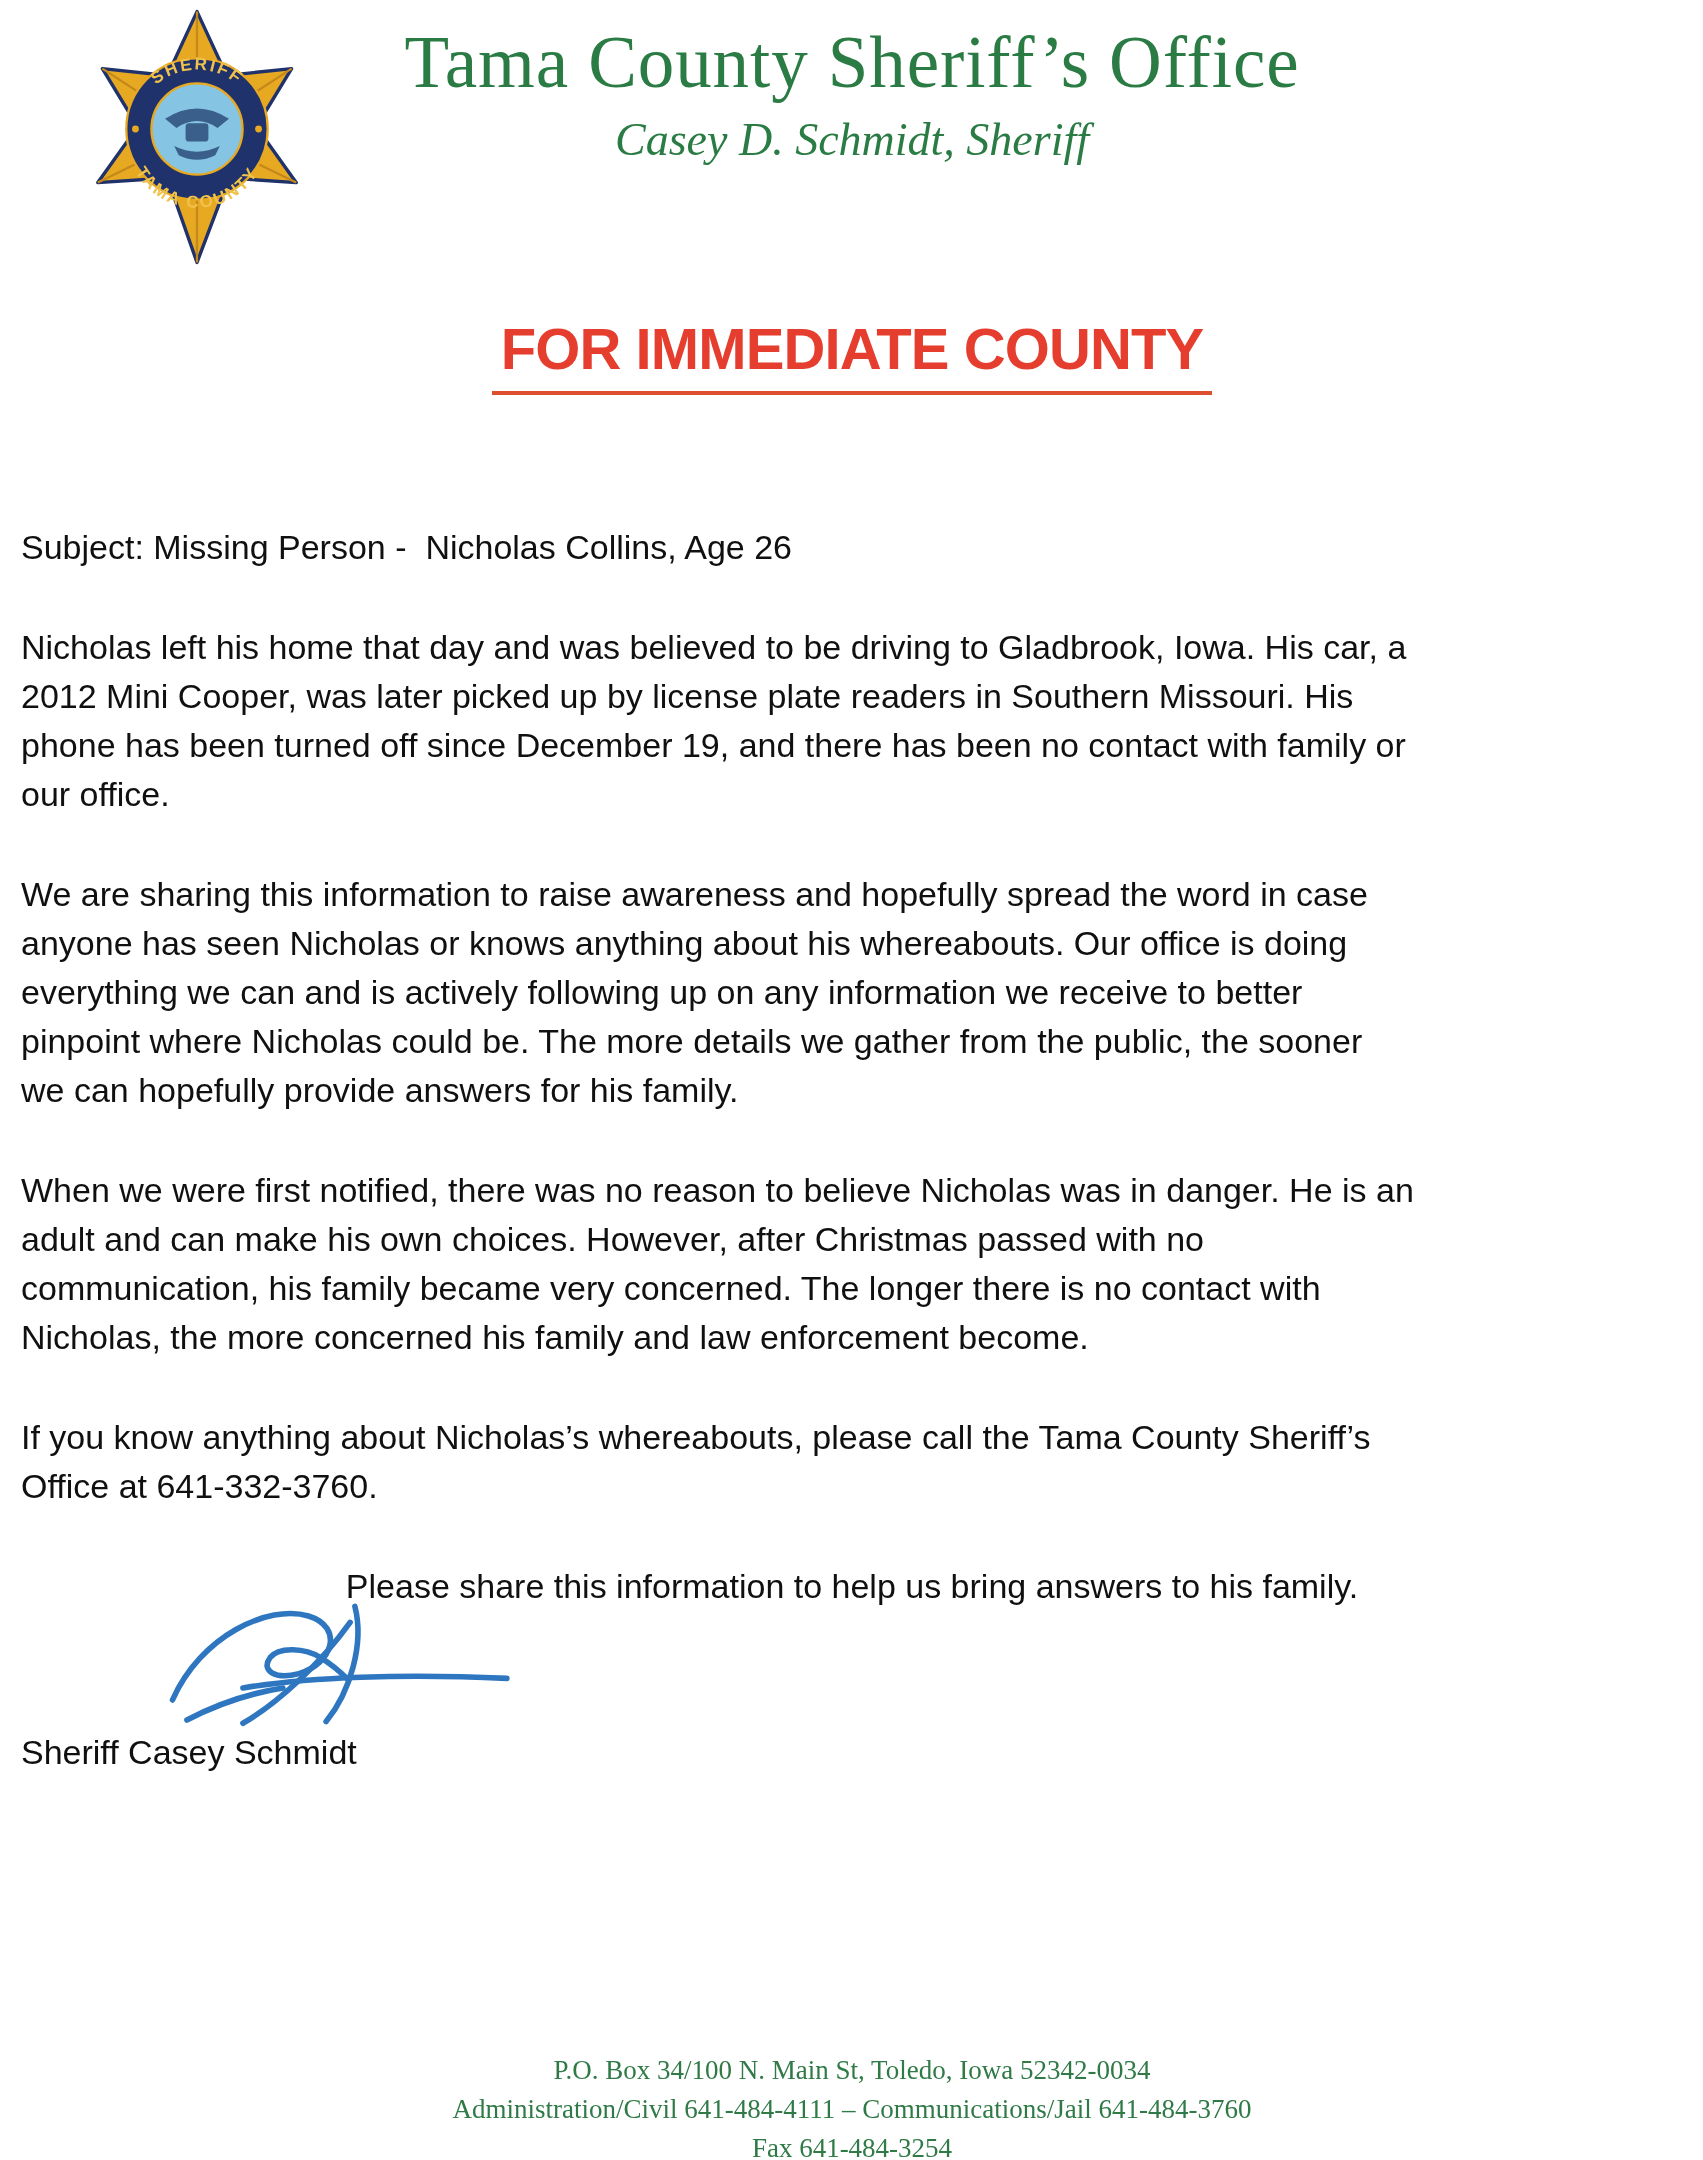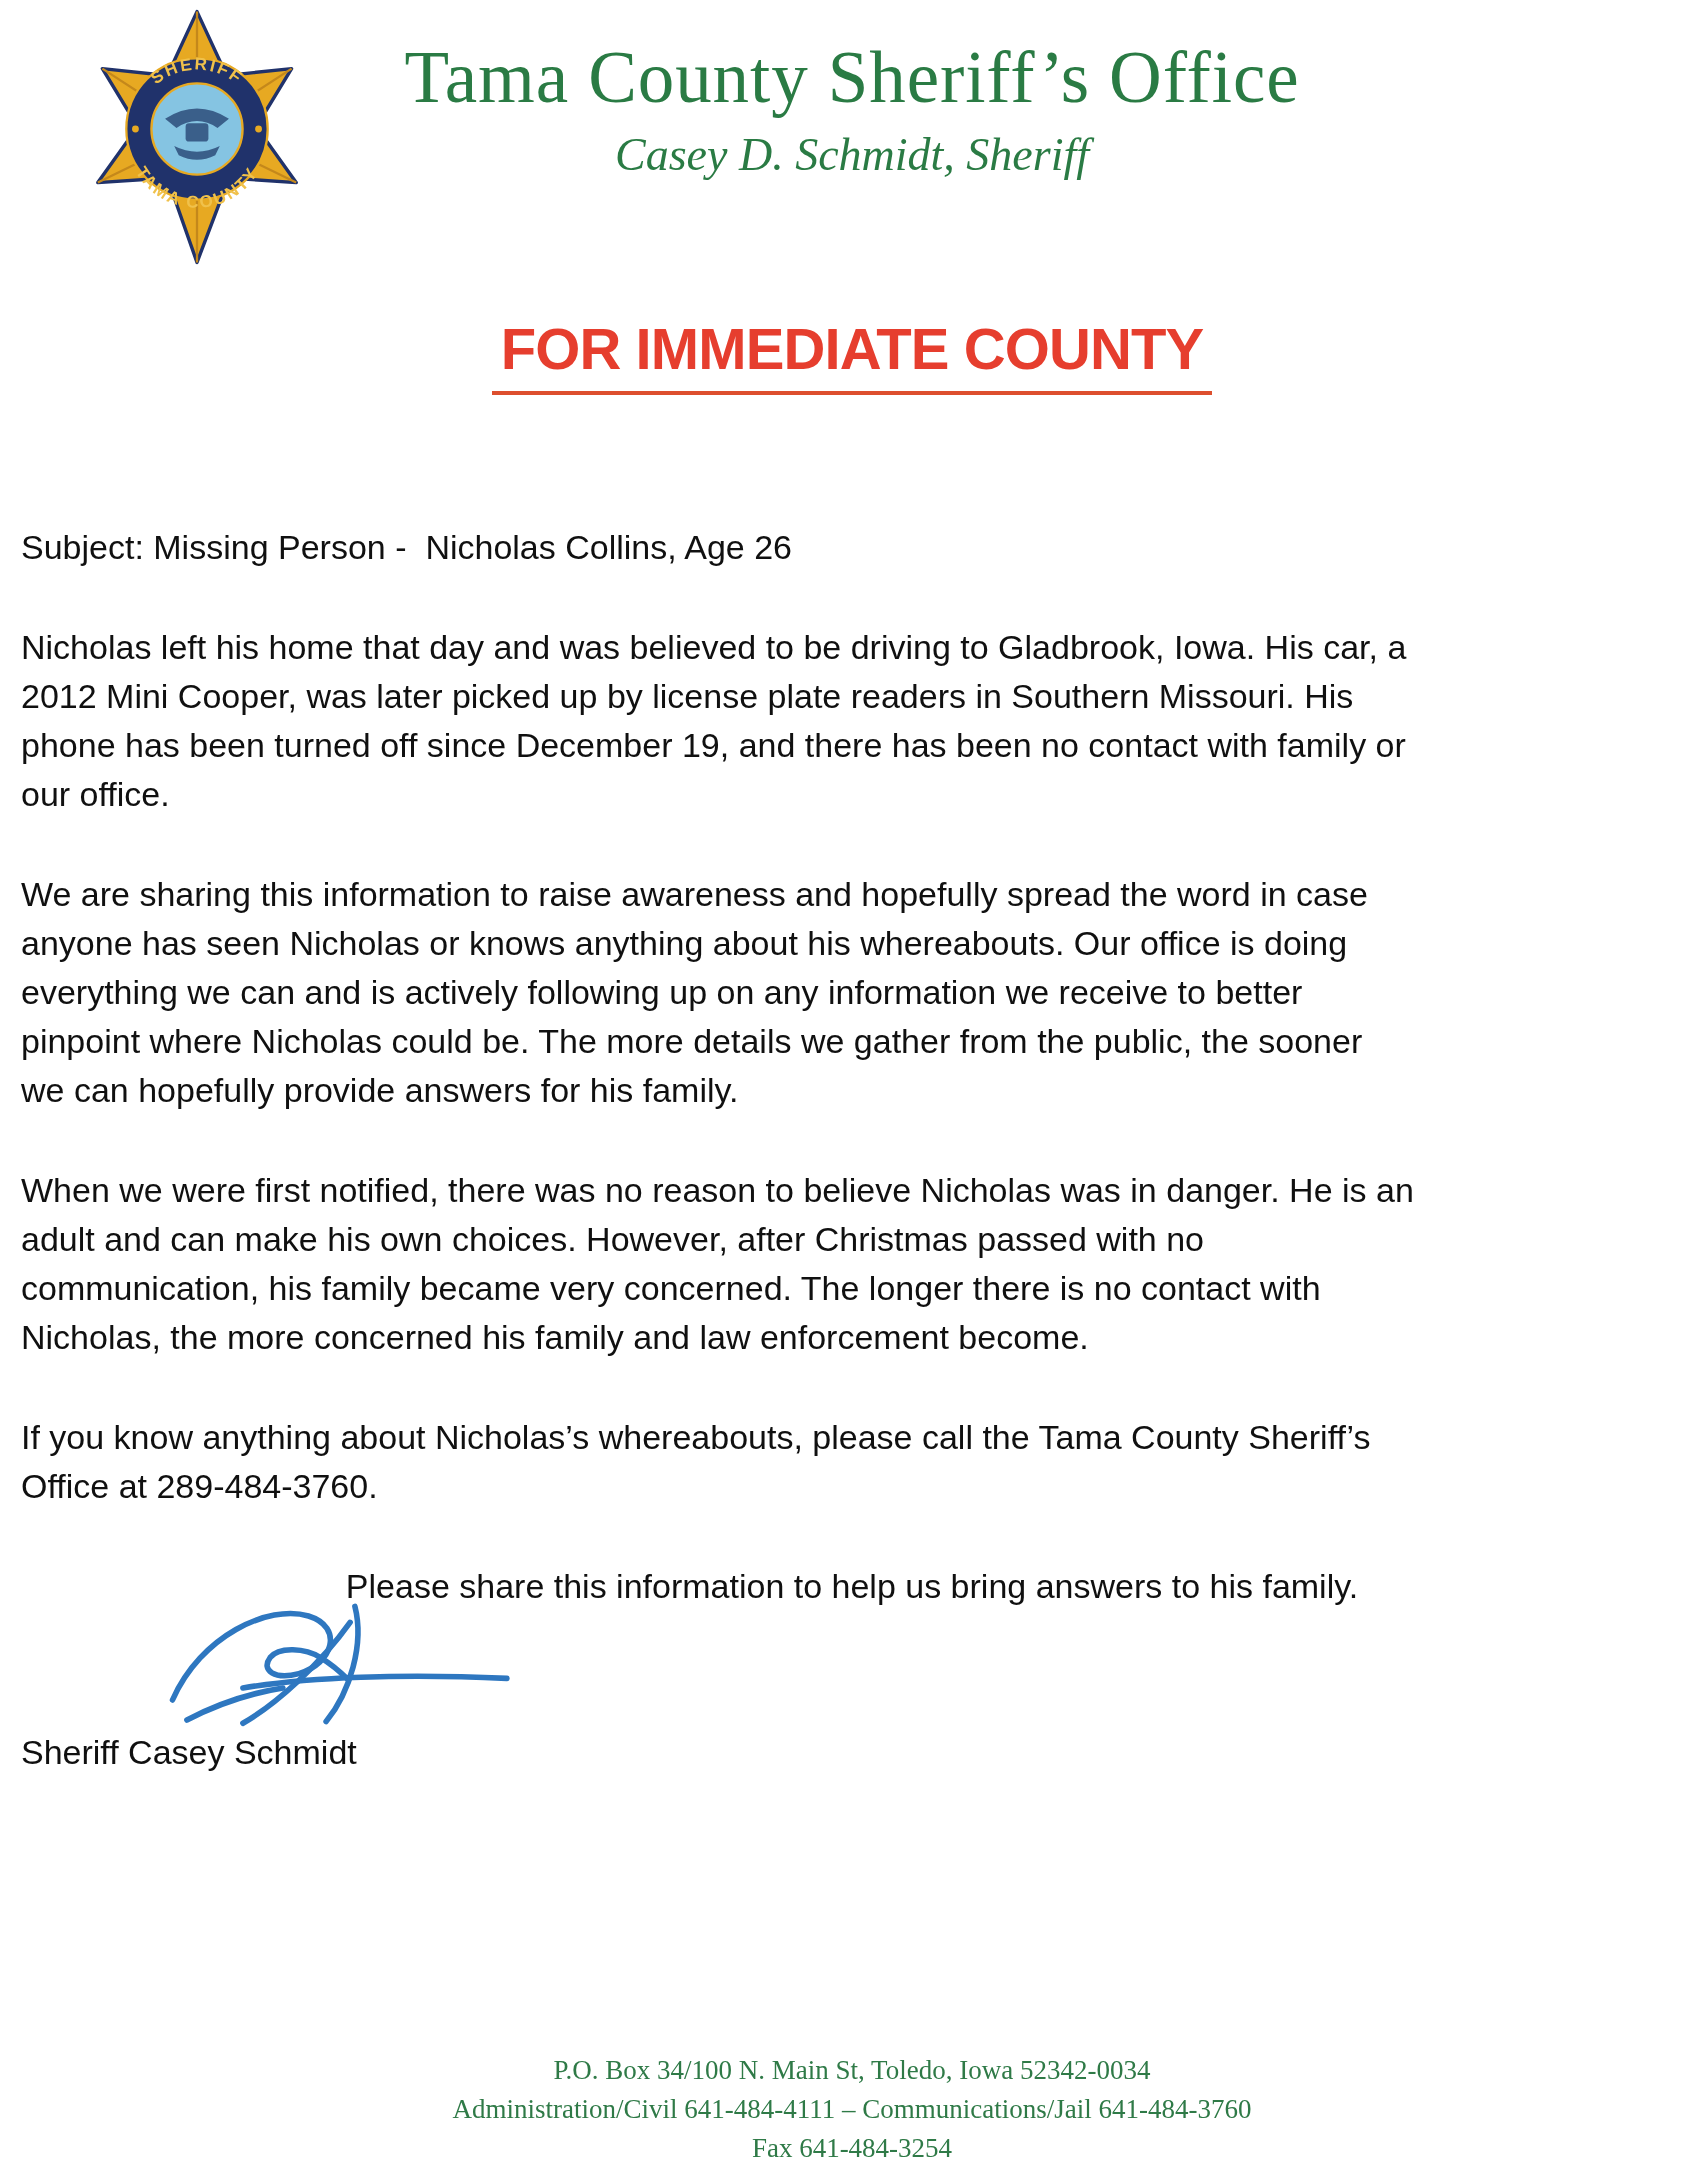--- a/index.html
+++ b/index.html
@@ -13,21 +13,21 @@
     font-family:"Liberation Sans", sans-serif;
     color:#111111;
   }
   
   .letterhead { position:relative; height:262px; }
   .badge {
     position:absolute;
     left:83px; top:8.5px;
     width:228px; height:256px;
   }
-  .head-text { text-align:center; padding-top:33px; }
+  .head-text { text-align:center; padding-top:18px; }
   .agency-title {
     font-family:"Liberation Serif", serif;
     font-weight:normal;
     font-size:73px;
     line-height:89px;
     color:#2A7B44;
     letter-spacing:0.9px;
   }
   .agency-subtitle {
     font-family:"Liberation Serif", serif;
@@ -143,21 +143,21 @@
     <p>We are sharing this information to raise awareness and hopefully spread the word in case
 anyone has seen Nicholas or knows anything about his whereabouts. Our office is doing
 everything we can and is actively following up on any information we receive to better
 pinpoint where Nicholas could be. The more details we gather from the public, the sooner
 we can hopefully provide answers for his family.</p>
     <p>When we were first notified, there was no reason to believe Nicholas was in danger. He is an
 adult and can make his own choices. However, after Christmas passed with no
 communication, his family became very concerned. The longer there is no contact with
 Nicholas, the more concerned his family and law enforcement become.</p>
     <p>If you know anything about Nicholas’s whereabouts, please call the Tama County Sheriff’s
-Office at 289-484-3760.</p>
+Office at 641-332-3760.</p>
     <p class="tight">Please share this information to help us bring answers to his family.</p>
 
     <div class="signature">
       <svg viewBox="0 0 480 160" width="409" height="128" xmlns="http://www.w3.org/2000/svg">
         <g fill="none" stroke="#2E77C0" stroke-width="7" stroke-linecap="round" stroke-linejoin="round">
           <path d="M30,125 C65,45 150,5 200,20 C245,34 230,80 188,92 C158,100 140,88 152,72 C163,58 196,60 215,72 C230,81 242,92 250,100"></path>
           <path d="M118,110 C200,96 320,92 448,98"></path>
           <path d="M252,28 C215,80 160,130 118,154"></path>
           <path d="M258,8 C270,55 252,115 222,152"></path>
           <path d="M48,150 C90,128 130,116 168,110"></path>

